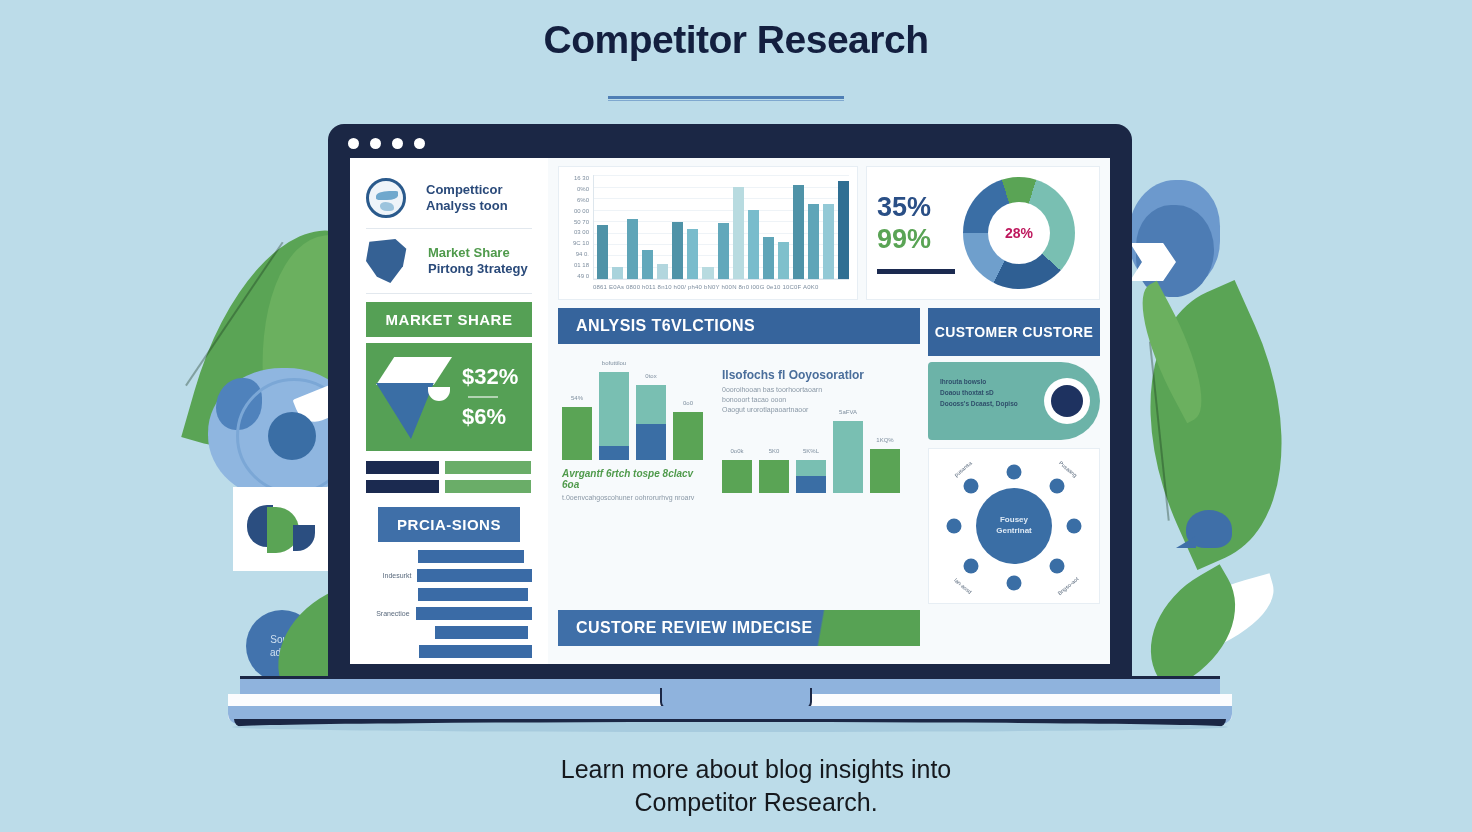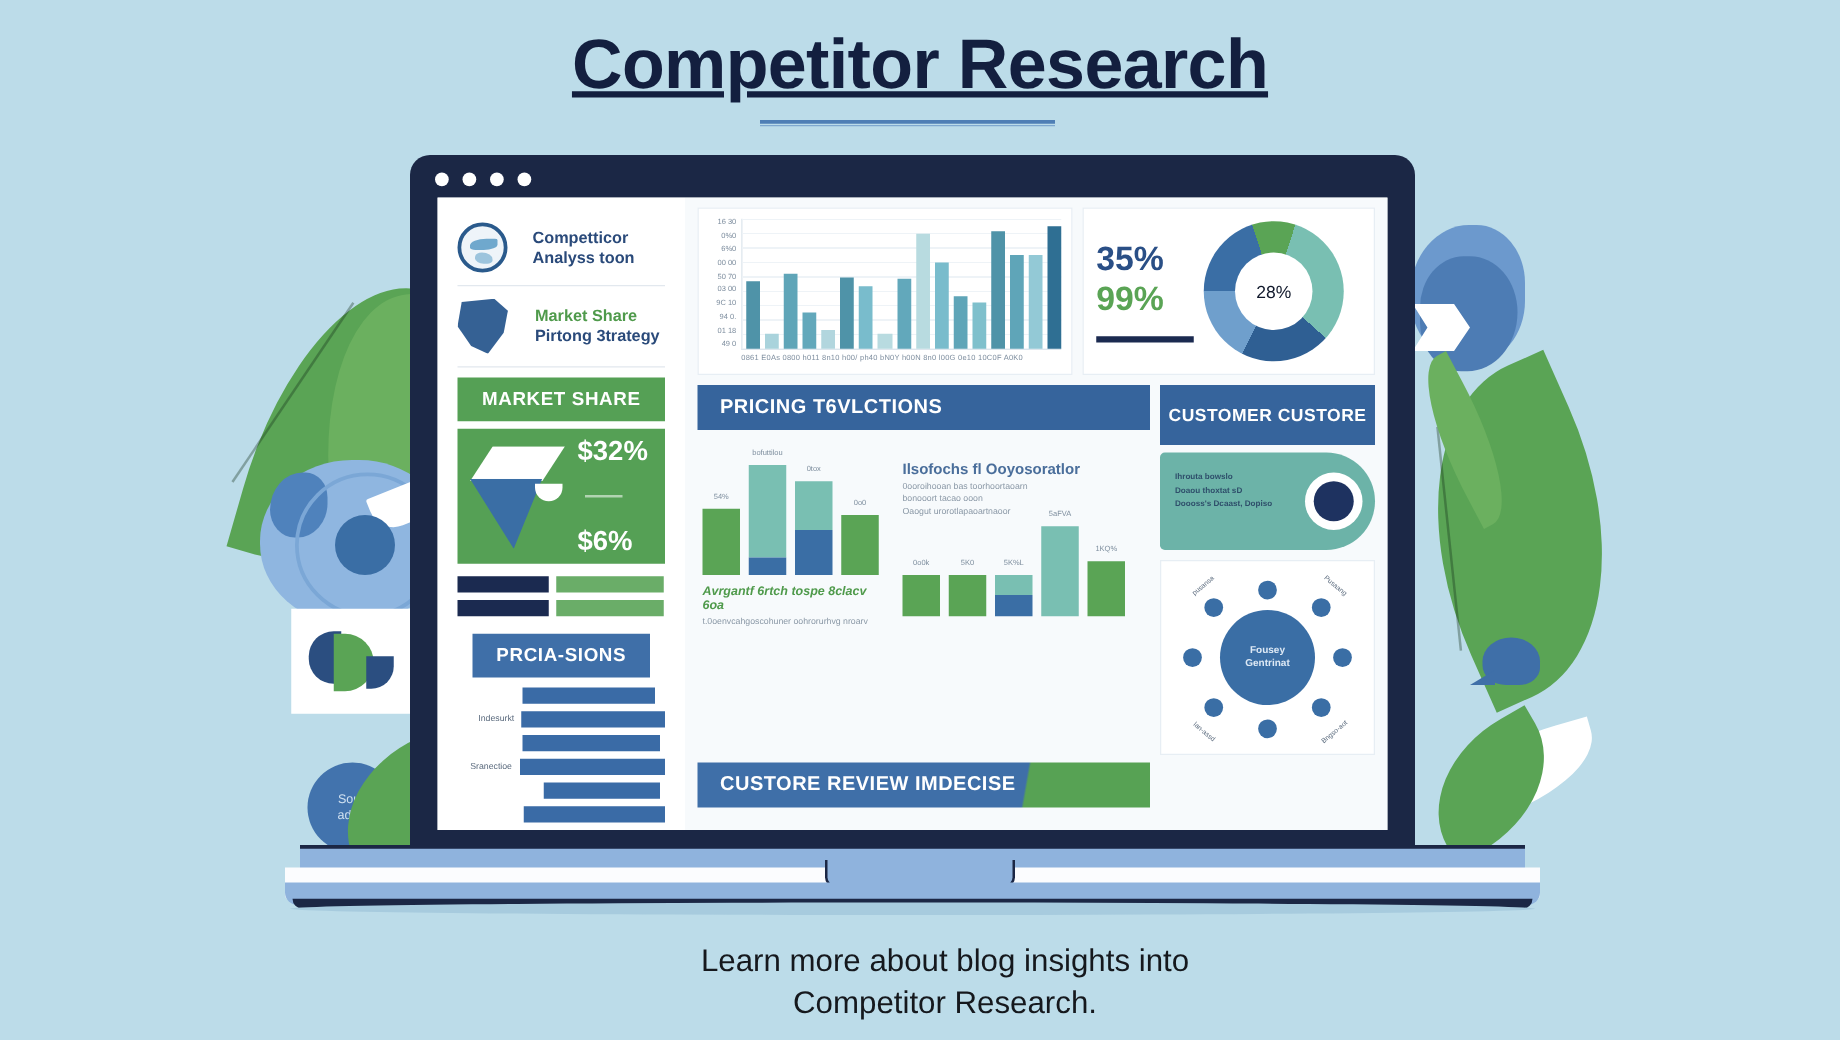--- a/index.html
+++ b/index.html
@@ -12,24 +12,23 @@
     position: relative;
     width: 1472px; height: 832px;
     background: #bcdce9;
     overflow: hidden;
   }
 
   
   .page-title {
     position: absolute; top: 18px; left: 0; width: 1472px;
     text-align: center;
-    font-size: 56px; font-weight: 700; letter-spacing: -0.5px;
+    font-size: 39px; font-weight: 700; letter-spacing: -0.5px;
     color: #131f3f;
     font-family: "Liberation Sans", sans-serif;
-    text-decoration: underline;
   }
   .title-rule {
     position: absolute; top: 96px; left: 608px;
     width: 236px; height: 3px; background: #4f7fb5;
   }
   .title-rule::after {
     content: ""; position: absolute; left: 0; top: 4px;
     width: 236px; height: 1px; background: #7fa8cf;
   }
 
@@ -219,21 +218,21 @@
   .gc-bottom {
     position: absolute; left: 0; top: 26px; width: 76px; height: 56px;
     background: #3a6ea5; clip-path: polygon(0 0,76% 0,46% 100%);
   }
   .gc-swoosh {
     position: absolute; left: 52px; top: 30px; width: 22px; height: 14px;
     background: #ffffff; border-radius: 0 0 14px 14px;
   }
   .gc-values {
     margin-left: 96px; color: #ffffff; font-weight: 700; font-size: 22px;
-    display: flex; flex-direction: column; gap: 20px;
+    display: flex; flex-direction: column; gap: 4px;
   }
   .gc-values .divider { width: 30px; height: 2px; background: rgba(255,255,255,.55); margin: 2px 0 2px 6px; }
 
   .mini-bars { margin: 10px 6px 0; display: flex; flex-direction: column; gap: 6px; }
   .mini-row { display: flex; gap: 6px; height: 13px; }
   .mb-navy  { background: #1b2a50; }
   .mb-green { background: #6aad68; }
 
   .blue-banner {
     margin: 14px 18px 8px; background: #3f6fa8; color: #ffffff;
@@ -274,21 +273,21 @@
   .stat-big { font-size: 27px; font-weight: 700; line-height: 1.18; }
   .stat-blue  { color: #2a4f86; }
   .stat-green { color: #5aa455; }
   .stat-rule { width: 78px; height: 5px; background: #1b2a50; margin-top: 14px; }
 
   .donut { position: relative; width: 112px; height: 112px; border-radius: 50%; }
   .donut-hole {
     position: absolute; left: 50%; top: 50%; transform: translate(-50%,-50%);
     width: 62px; height: 62px; background: #ffffff; border-radius: 50%;
     display: flex; align-items: center; justify-content: center;
-    font-size: 14px; font-weight: 400; color: #0f172a;
+    font-size: 14px; font-weight: 700; color: #be185d;
   }
 
   
   .bgroup { display: flex; align-items: flex-end; gap: 7px; height: 104px; }
   .bcol { width: 30px; position: relative; }
   .bval {
     position: absolute; top: -12px; left: 0; width: 100%;
     text-align: center; font-size: 6px; color: #7f8f9f;
   }
   .bseg { width: 100%; }
@@ -516,21 +515,21 @@
                  #79bfb2 36deg 150deg,
                  #2f5f93 150deg 225deg,
                  #6f9fcc 225deg 288deg,
                  #3a6ea5 288deg 360deg);">
             <div class="donut-hole">28%</div>
           </div>
         </div>
       </div>
 
       <div style="display:flex;gap:8px;padding:8px 10px 0;">
-        <div class="hdr hdr-blue" style="flex:1;">PRICING T6VLCTIONS</div>
+        <div class="hdr hdr-blue" style="flex:1;">ANLYSIS T6VLCTIONS</div>
         <div class="hdr hdr-blue" style="width:172px;justify-content:center;padding-left:0;text-align:center;line-height:1.15;font-size:14px;height:48px;">CUSTOMER CUSTORE</div>
       </div>
 
       <div style="display:flex;gap:8px;padding:6px 10px 0;">
         <div style="flex:1;display:flex;gap:10px;padding:6px 4px;">
 
           <div style="width:150px;">
             <div class="bgroup" style="height:92px;">
               <div class="bcol" style="height:58%;">
                 <div class="bval">54%</div>

